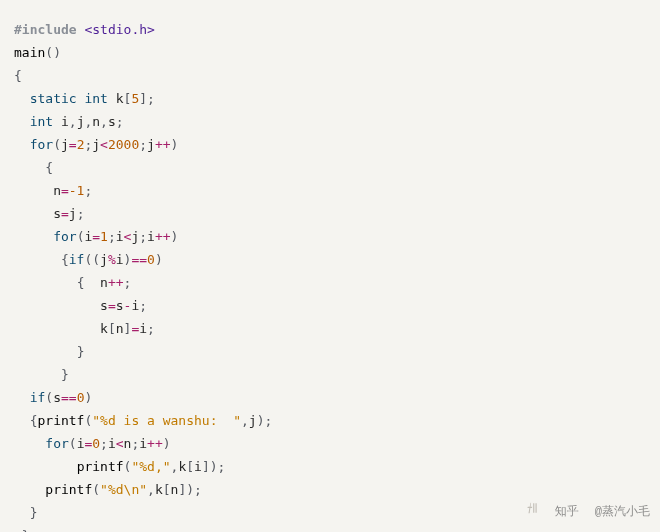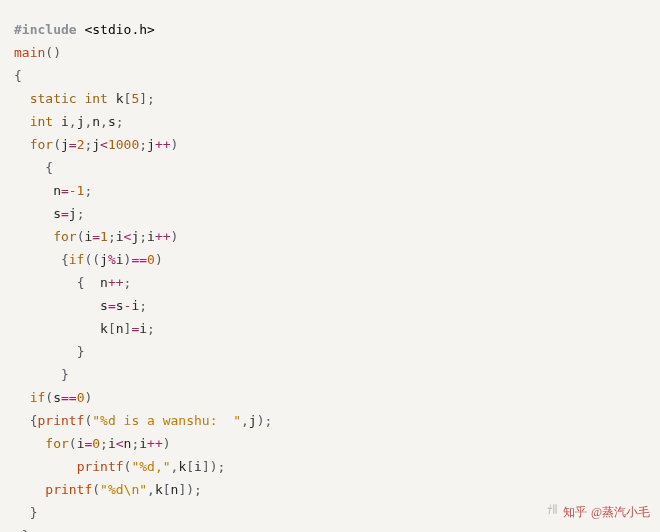--- a/index.html
+++ b/index.html
@@ -13,51 +13,51 @@
     line-height: 23px;
     overflow: hidden;
   }
   pre.code {
     margin: 0;
     padding: 18px 14px 14px 14px;
     white-space: pre;
     color: #272727;
   }
   .pre   { color: #8a8f97; font-weight: bold; }       
-  .inc   { color: #000000; text-align: center; }       
-  .kw    { color: #a16207; }       
-  .fn    { color: #c2410c; }       
+  .inc   { color: #4c1d95; text-align: center; }       
+  .kw    { color: #0c4a6e; }       
+  .fn    { color: #000000; }       
   .pu    { color: #545860; }       
   .va    { color: #272727; }       
   .op    { color: #a6206a; }       
   .nu    { color: #b55b00; }       
   .st    { color: #c07a00; }       
   .watermark {
     position: absolute;
     right: 10px;
     bottom: 8px;
-    color: #b91c1c;
-    font-family: Liberation Serif, serif;
+    color: #737373;
+    font-family: Liberation Mono, monospace;
     font-size: 12px;
     display: flex;
     align-items: center;
-    gap: 4px;
+    gap: 16px;
     opacity: 0.8;
   }
   .watermark svg { width: 14px; height: 14px; }
 </style>
 </head>
 <body>
 
 <pre class="code"><span class="pre">#include </span><span class="inc">&lt;stdio.h&gt;</span>
 <span class="fn">main</span><span class="pu">()</span>
 <span class="pu">{</span>
   <span class="kw">static</span> <span class="kw">int</span> <span class="va">k</span><span class="pu">[</span><span class="nu">5</span><span class="pu">];</span>
   <span class="kw">int</span> <span class="va">i</span><span class="pu">,</span><span class="va">j</span><span class="pu">,</span><span class="va">n</span><span class="pu">,</span><span class="va">s</span><span class="pu">;</span>
-  <span class="kw">for</span><span class="pu">(</span><span class="va">j</span><span class="op">=</span><span class="nu">2</span><span class="pu">;</span><span class="va">j</span><span class="op">&lt;</span><span class="nu">1000</span><span class="pu">;</span><span class="va">j</span><span class="op">++</span><span class="pu">)</span>
+  <span class="kw">for</span><span class="pu">(</span><span class="va">j</span><span class="op">=</span><span class="nu">2</span><span class="pu">;</span><span class="va">j</span><span class="op">&lt;</span><span class="nu">2000</span><span class="pu">;</span><span class="va">j</span><span class="op">++</span><span class="pu">)</span>
     <span class="pu">{</span>
      <span class="va">n</span><span class="op">=</span><span class="nu">-1</span><span class="pu">;</span>
      <span class="va">s</span><span class="op">=</span><span class="va">j</span><span class="pu">;</span>
      <span class="kw">for</span><span class="pu">(</span><span class="va">i</span><span class="op">=</span><span class="nu">1</span><span class="pu">;</span><span class="va">i</span><span class="op">&lt;</span><span class="va">j</span><span class="pu">;</span><span class="va">i</span><span class="op">++</span><span class="pu">)</span>
       <span class="pu">{</span><span class="kw">if</span><span class="pu">((</span><span class="va">j</span><span class="op">%</span><span class="va">i</span><span class="pu">)</span><span class="op">==</span><span class="nu">0</span><span class="pu">)</span>
         <span class="pu">{</span>  <span class="va">n</span><span class="op">++</span><span class="pu">;</span>
            <span class="va">s</span><span class="op">=</span><span class="va">s</span><span class="op">-</span><span class="va">i</span><span class="pu">;</span>
            <span class="va">k</span><span class="pu">[</span><span class="va">n</span><span class="pu">]</span><span class="op">=</span><span class="va">i</span><span class="pu">;</span>
         <span class="pu">}</span>
       <span class="pu">}</span>

